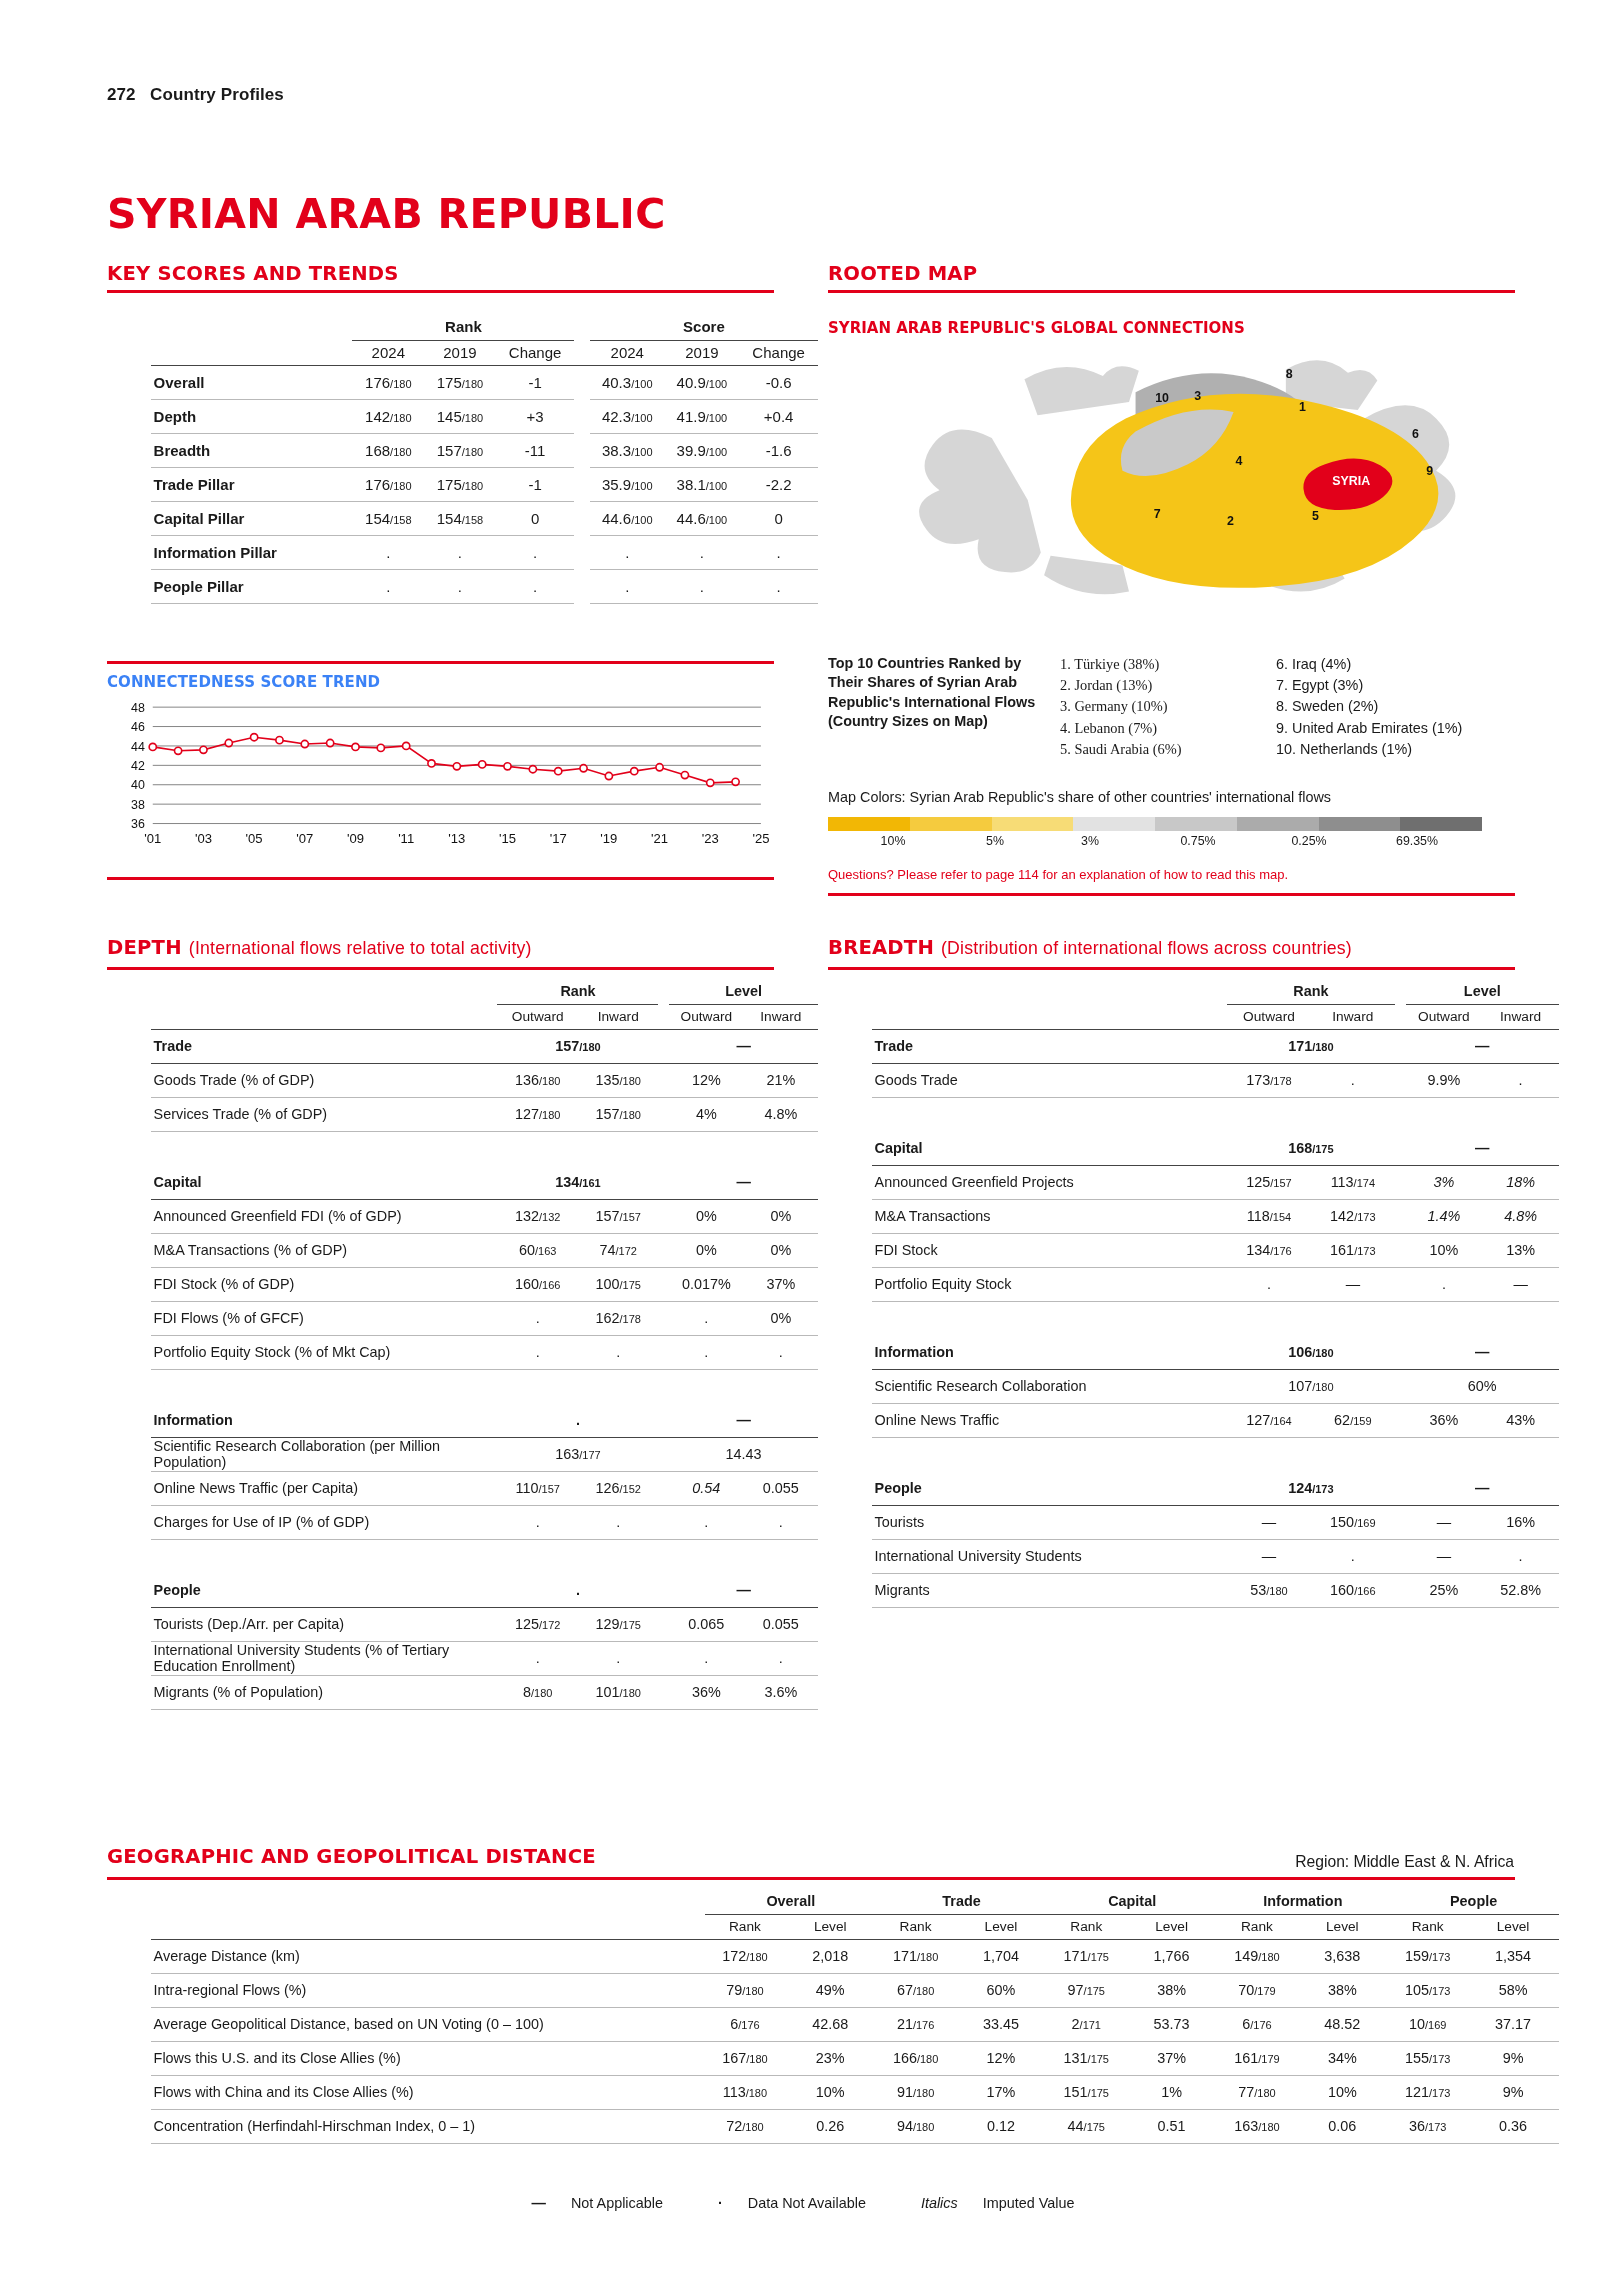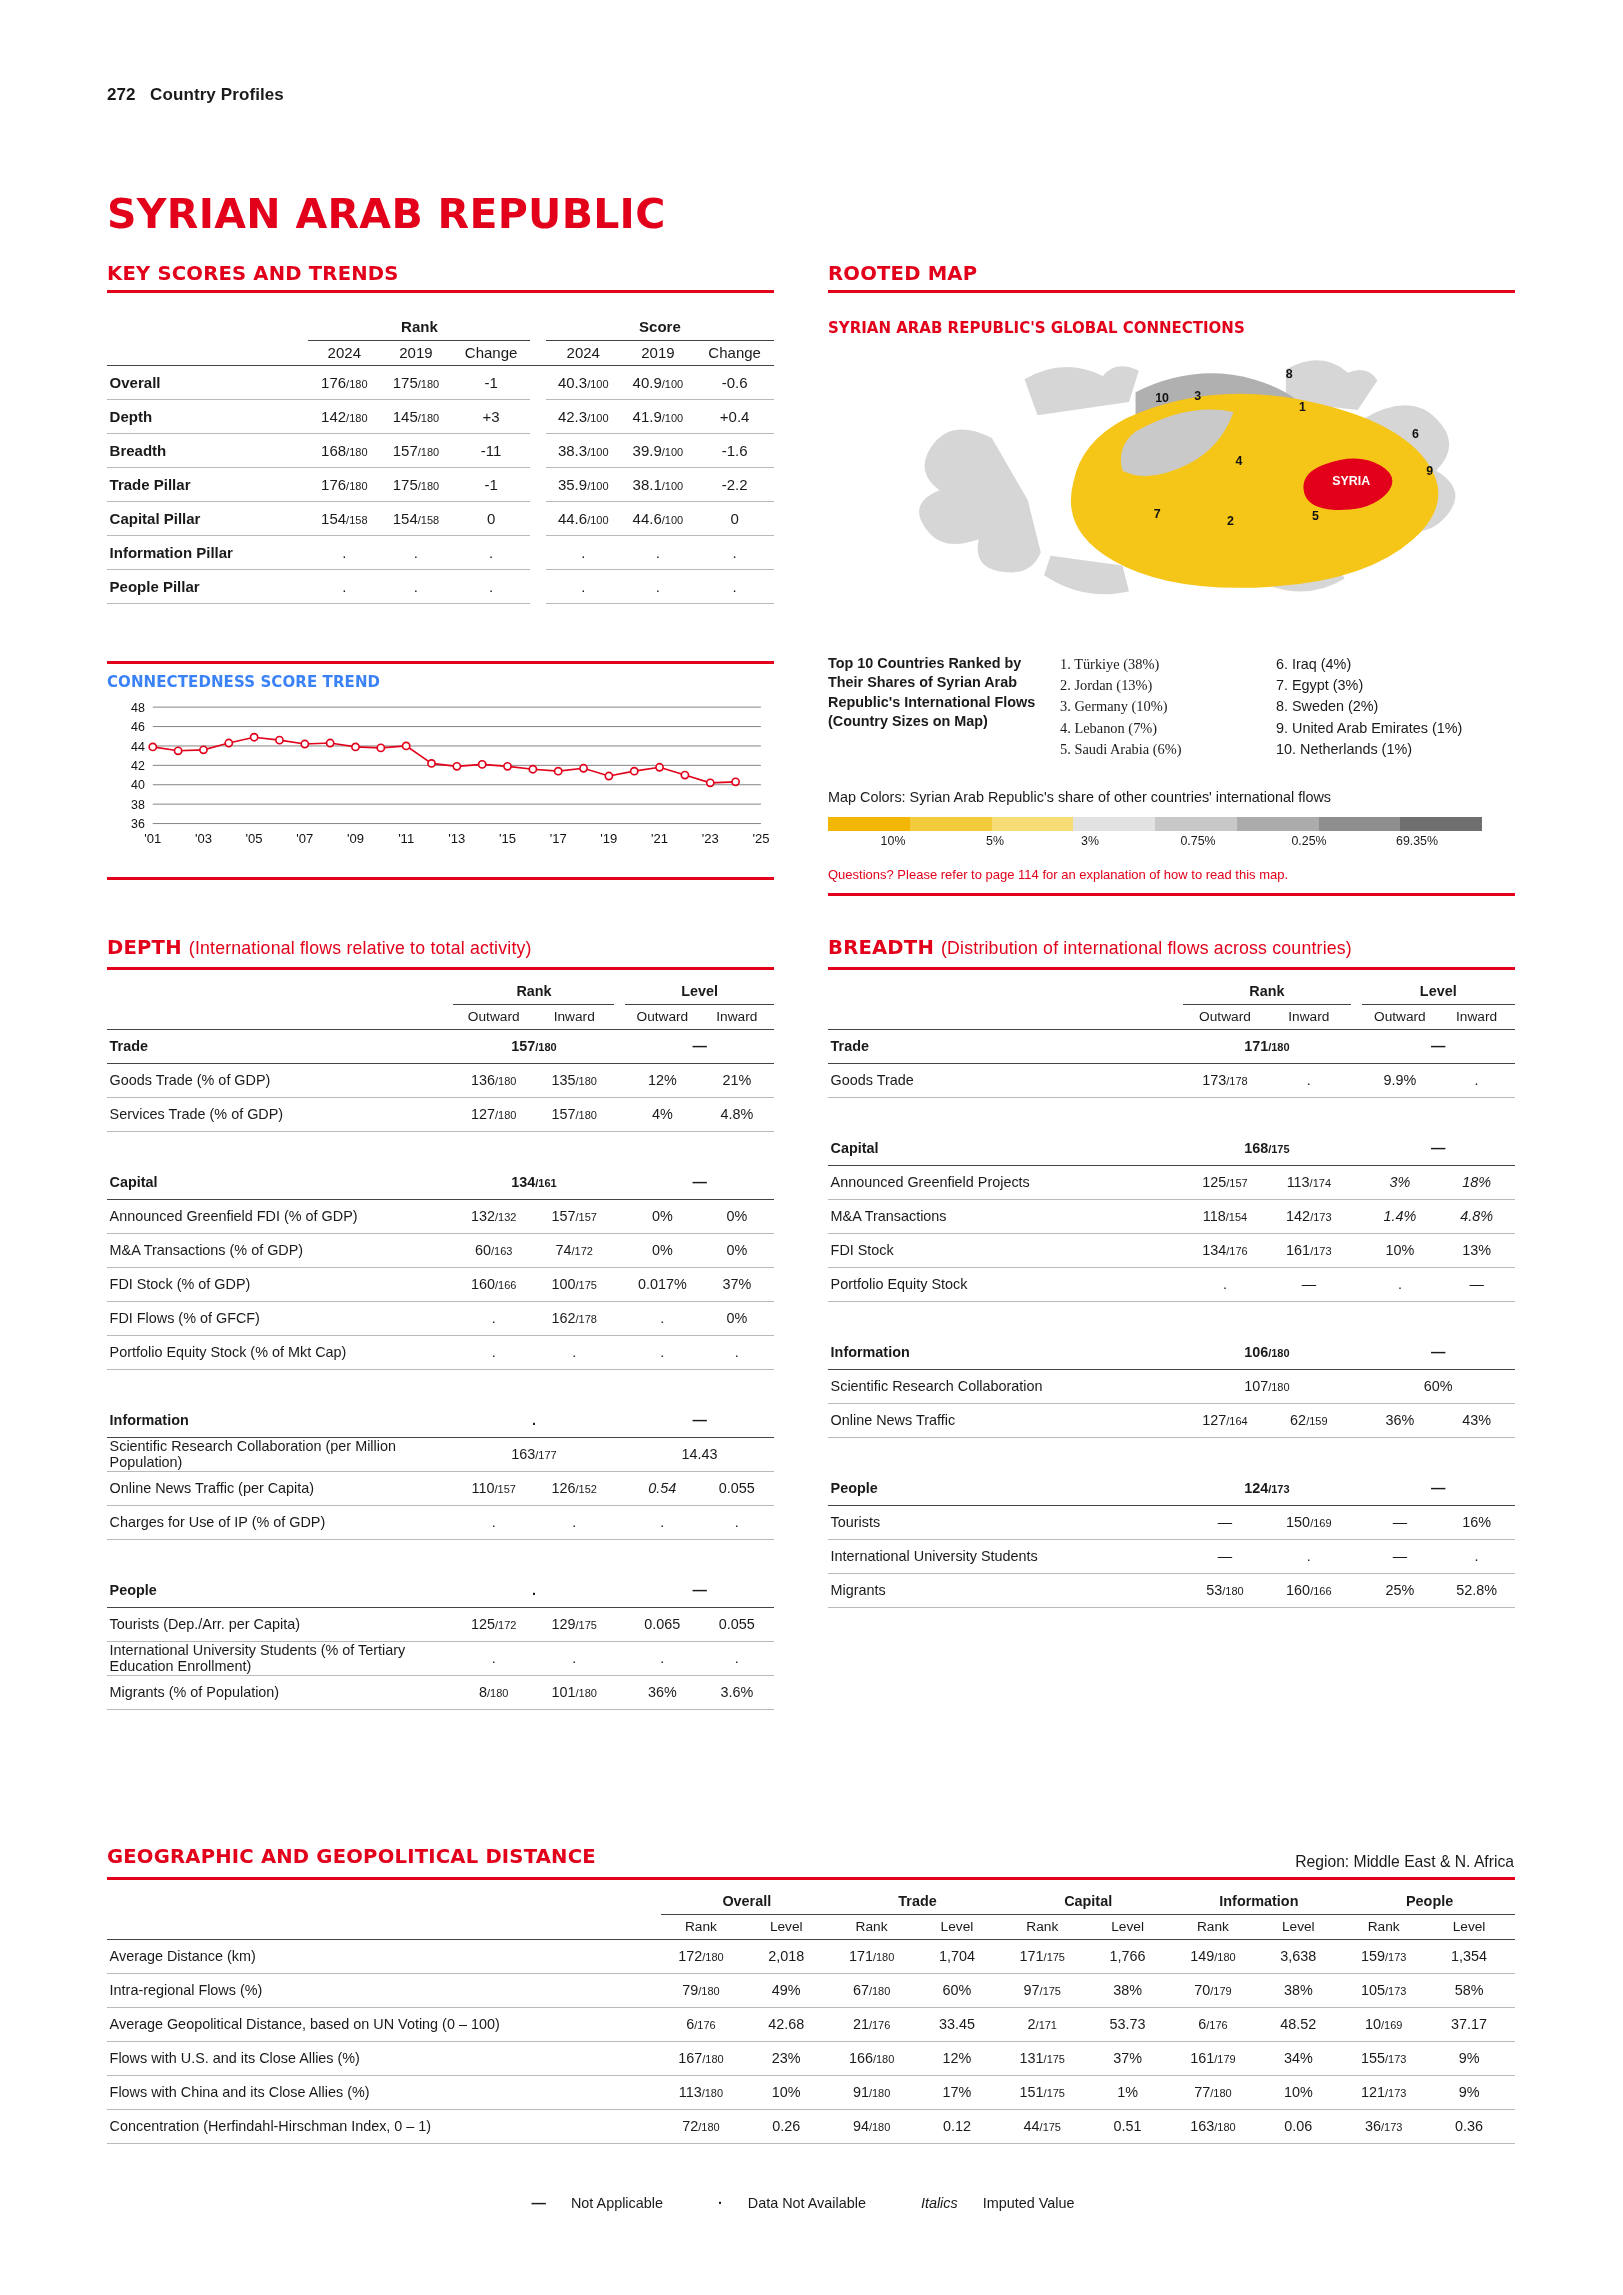--- a/index.html
+++ b/index.html
@@ -20,21 +20,21 @@
   .title { position:absolute; left:107px; top:190px; font-size:41px; font-weight:bold;
            color:#E2001A; letter-spacing:0.3px; font-family:"DejaVu Sans", sans-serif; }
 
   
   .sect { position:absolute; font-size:19.6px; font-weight:bold; color:#E2001A; letter-spacing:0.2px;
           font-family:"DejaVu Sans", sans-serif; }
   .sect .sub { color:#E2001A; font-weight:normal; font-family:"Liberation Sans",sans-serif; font-size:17.7px;}
   .rule { position:absolute; background:#E2001A; height:2.6px; }
 
   
-  table { border-collapse: collapse; font-size:14.4px; }
+  table { border-collapse: collapse; font-size:14.4px;margin-left:44px; }
   td, th { padding:0; font-weight:normal; }
   .tbl { position:absolute; }
   .tbl td { border-bottom:0.7px solid #b9b9b9; height:34px; vertical-align:middle; }
   .tbl td.nb { border-bottom:none; }
   .lbl { text-align:left; padding-left:2.6px !important; }
   .ctr { text-align:center; }
   .bold { font-weight:bold; }
   .den { font-size:11px; }
   .ital { font-style:italic; }
   .grp { border-bottom:1.3px solid #444 !important; font-weight:bold; }
@@ -678,21 +678,21 @@
           <td class="ctr"><span class="">21<span class="den">/176</span></span></td>
           <td class="ctr">33.45</td>
           <td class="ctr"><span class="">2<span class="den">/171</span></span></td>
           <td class="ctr">53.73</td>
           <td class="ctr"><span class="">6<span class="den">/176</span></span></td>
           <td class="ctr">48.52</td>
           <td class="ctr"><span class="">10<span class="den">/169</span></span></td>
           <td class="ctr">37.17</td>
         </tr>
         <tr>
-          <td class="lbl">Flows with U.S. and its Close Allies (%)</td>
+          <td class="lbl">Flows this U.S. and its Close Allies (%)</td>
           <td class="ctr"><span class="">167<span class="den">/180</span></span></td>
           <td class="ctr">23%</td>
           <td class="ctr"><span class="">166<span class="den">/180</span></span></td>
           <td class="ctr">12%</td>
           <td class="ctr"><span class="">131<span class="den">/175</span></span></td>
           <td class="ctr">37%</td>
           <td class="ctr"><span class="">161<span class="den">/179</span></span></td>
           <td class="ctr">34%</td>
           <td class="ctr"><span class="">155<span class="den">/173</span></span></td>
           <td class="ctr">9%</td>

